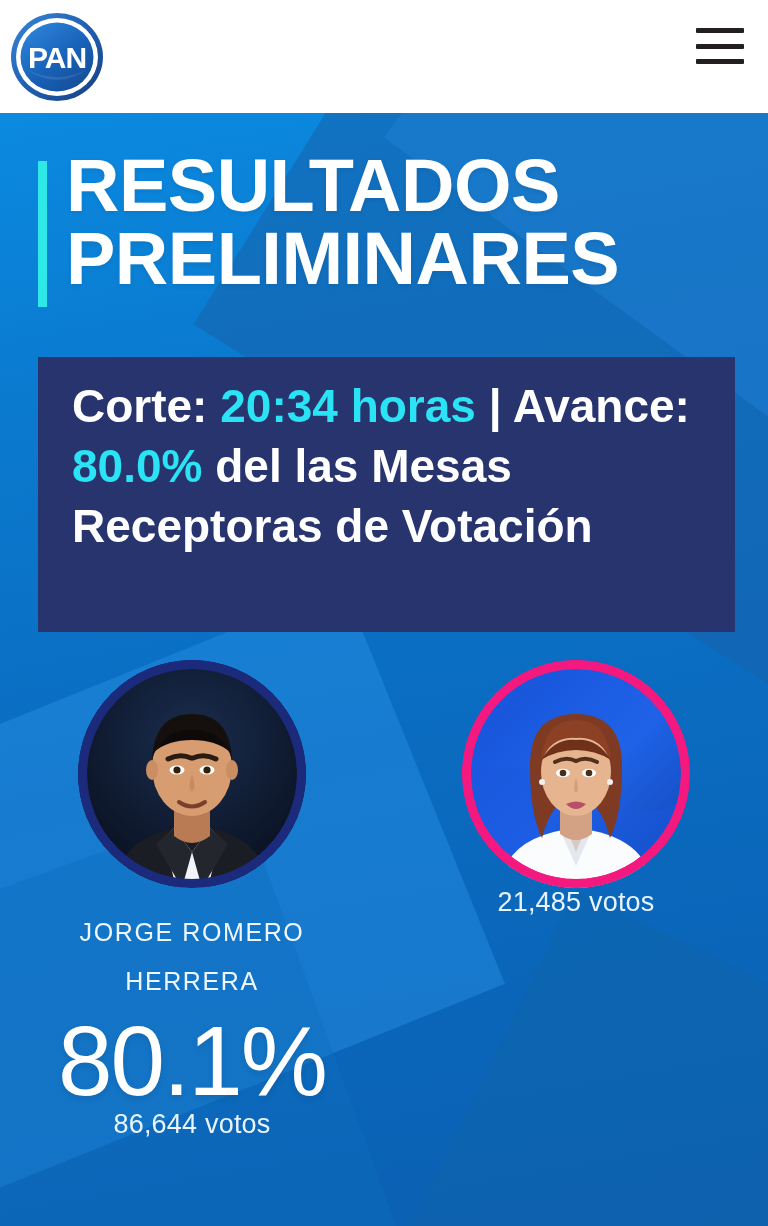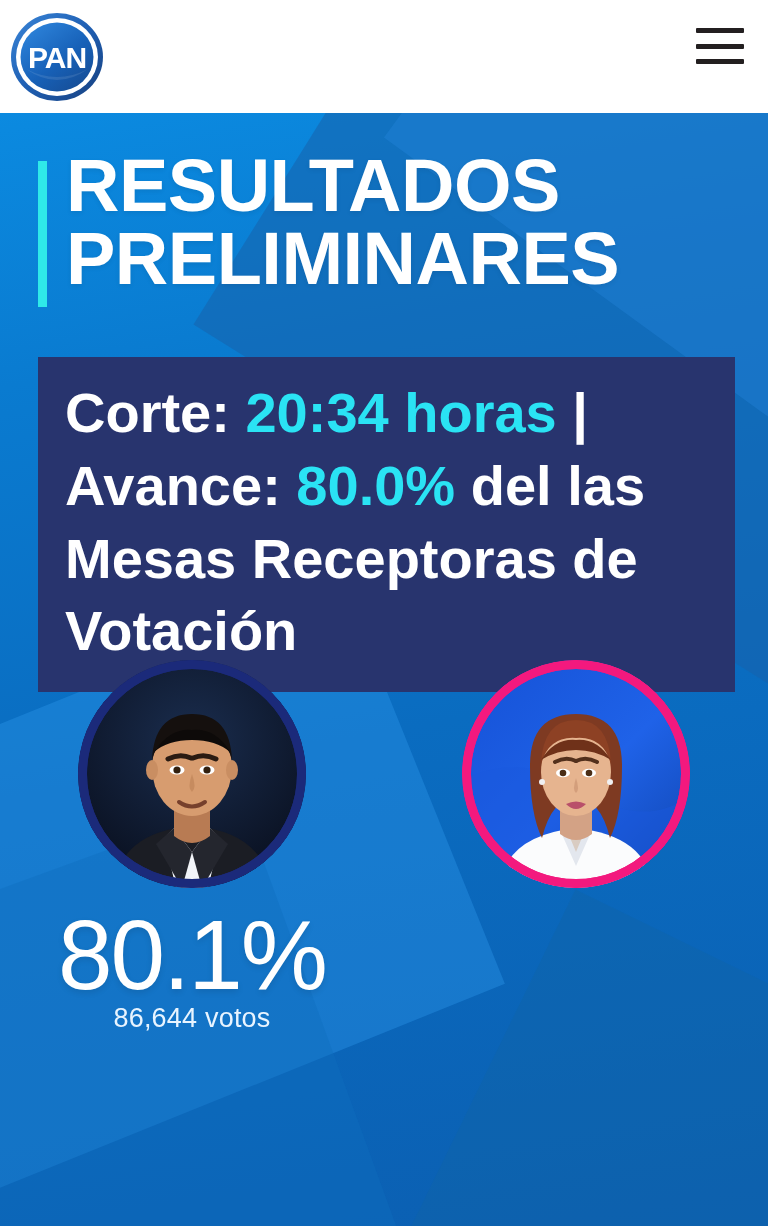--- a/index.html
+++ b/index.html
@@ -194,24 +194,24 @@
   }
   .headline .l2 { display: block; }
 
   
   .info-box {
     position: absolute;
     left: 38px; top: 244px;
     width: 697px;
     min-height: 275px;
     background: #28346e;
-    padding: 20px 22px 24px 27px;
+    padding: 20px 22px 24px 34px;
     color: #ffffff;
     font-weight: 700;
-    font-size: 56px;
+    font-size: 46px;
     line-height: 1.30;
   }
   .info-box .hl { color: #2ae3f4; }
 
   
   .candidates {
     position: absolute;
     left: 0; top: 547px;
     width: 768px;
     display: flex;
@@ -378,20 +378,24 @@
                 <circle cx="129" cy="110" r="3.6" fill="#32200f"></circle>
 
                 <path d="M114 114 q-5 14 0 18 q5 -4 0 -18" fill="#c2875b" opacity="0.8"></path>
 
                 <path d="M101 142 q13 9 26 0" stroke="#76402c" stroke-width="4" fill="none" stroke-linecap="round"></path>
               </g>
               <circle cx="114" cy="114" r="109.5" fill="none" stroke="#1b2a7a" stroke-width="9"></circle>
             </svg>
             <span class="ring" style="border-color: rgb(27, 42, 122);"></span>
           </span>
+          <div class="cand-name">
+            <span>JORGE ROMERO</span>
+            <span class="ln2">HERRERA</span>
+          </div>
           <div class="cand-pct">80.1%</div>
           <div class="cand-votes">86,644 votos</div>
         </div>
 
         <div class="candidate">
           <span class="avatar" style="--ring:#f3197e">
             <svg viewBox="0 0 228 228" xmlns="http://www.w3.org/2000/svg">
               <defs>
                 <clipPath id="c2">
                     <circle cx="114" cy="114" r="114"></circle>
@@ -432,18 +436,19 @@
 
                 <path d="M104 144 q10 -5 20 0 q-10 10 -20 0z" fill="#b9506a"></path>
 
                 <circle cx="80" cy="122" r="3" fill="#f0f0f2"></circle>
                 <circle cx="148" cy="122" r="3" fill="#f0f0f2"></circle>
               </g>
               <circle cx="114" cy="114" r="109.5" fill="none" stroke="#f3197e" stroke-width="9"></circle>
             </svg>
             <span class="ring" style="border-color: rgb(243, 25, 126);"></span>
           </span>
+          <div class="cand-votes">21,485 votos</div>
         </div>
 
       </div>
     </div>
   </div>
 </div>
 
 </body></html>

